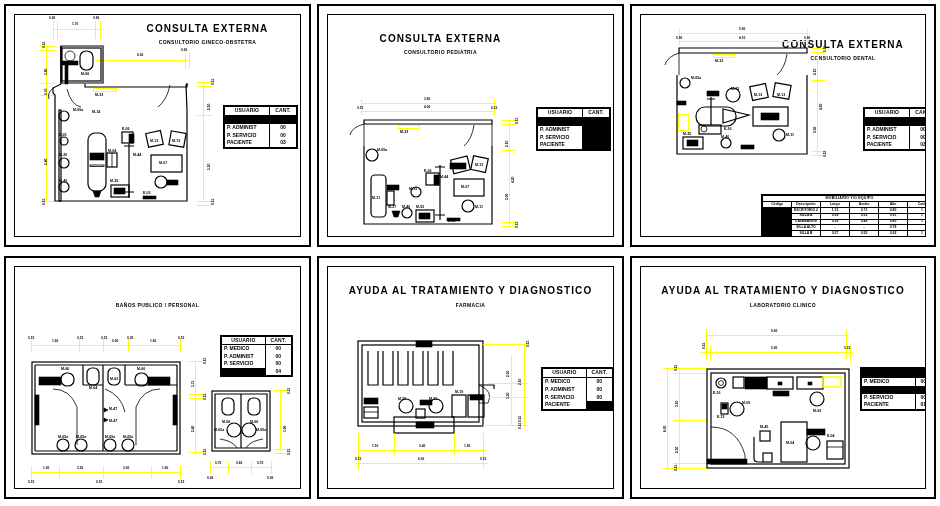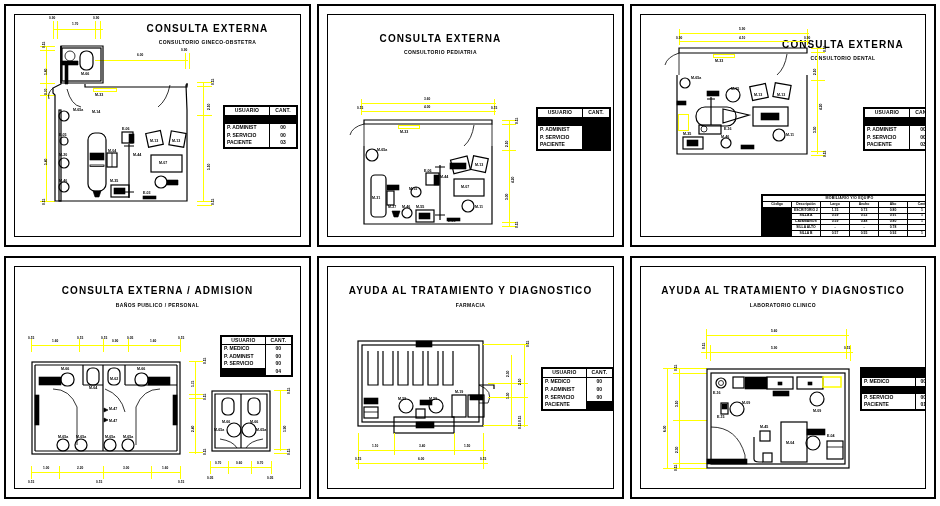--- a/index.html
+++ b/index.html
@@ -424,21 +424,20 @@
           <td></td>
         </tr>
       </tbody>
           </table>
     </div>
   </div>
 </div>
 
 <div class="panel" style="left:4px;top:256px;width:307px;height:243px;">
   <div class="inner">
-    <div class="ttl" style="left:0;right:0;top:18px;text-align:center;">CONSULTA EXTERNA / ADMISION</div>
     <div class="sub" style="left:0;right:0;top:35px;text-align:center;">BAÑOS PUBLICO / PERSONAL</div>
 
     <div class="y" style="left:16px;top:78px;width:150px;height:1px;"></div>
     <div class="y" style="left:16px;top:72px;width:1px;height:13px;"></div>
     <div class="y" style="left:64px;top:72px;width:1px;height:13px;"></div>
     <div class="y" style="left:88px;top:72px;width:1px;height:13px;"></div>
     <div class="y" style="left:113px;top:72px;width:1px;height:13px;"></div>
     <div class="y" style="left:165px;top:72px;width:1px;height:13px;"></div>
     <div class="dl" style="left:13px;top:69px;">0.15</div>
     <div class="dl" style="left:37px;top:72px;">1.60</div>

